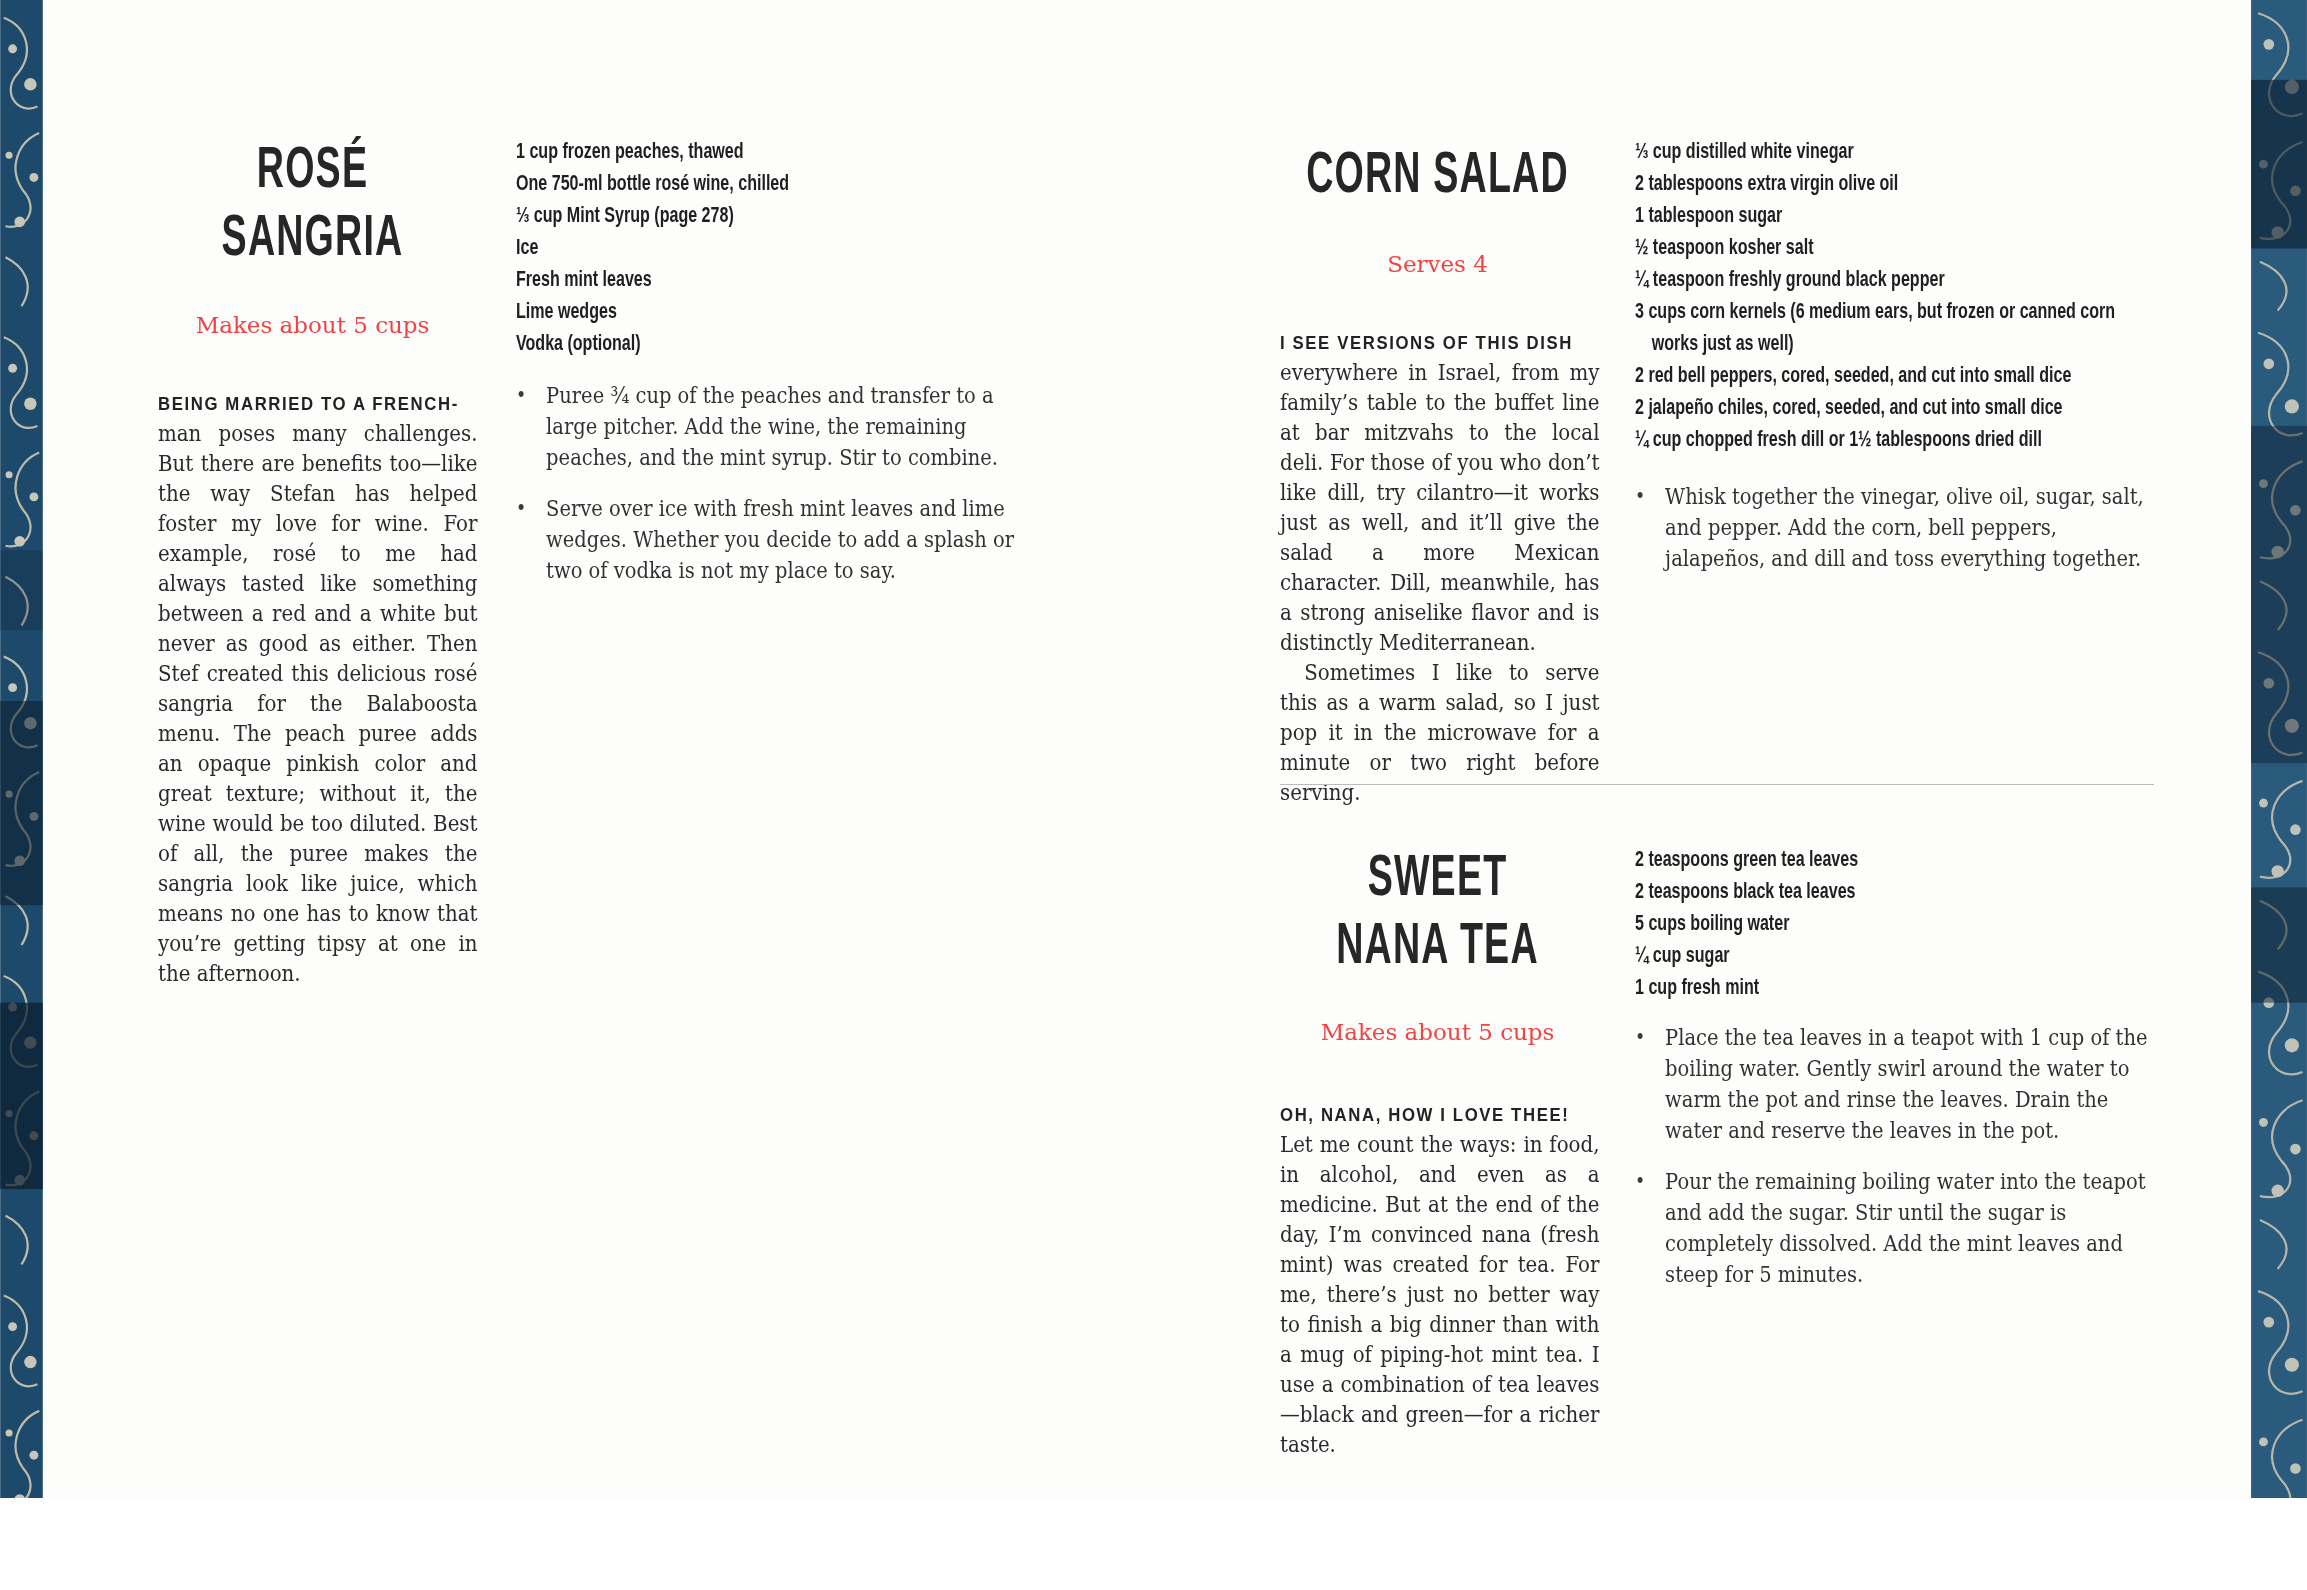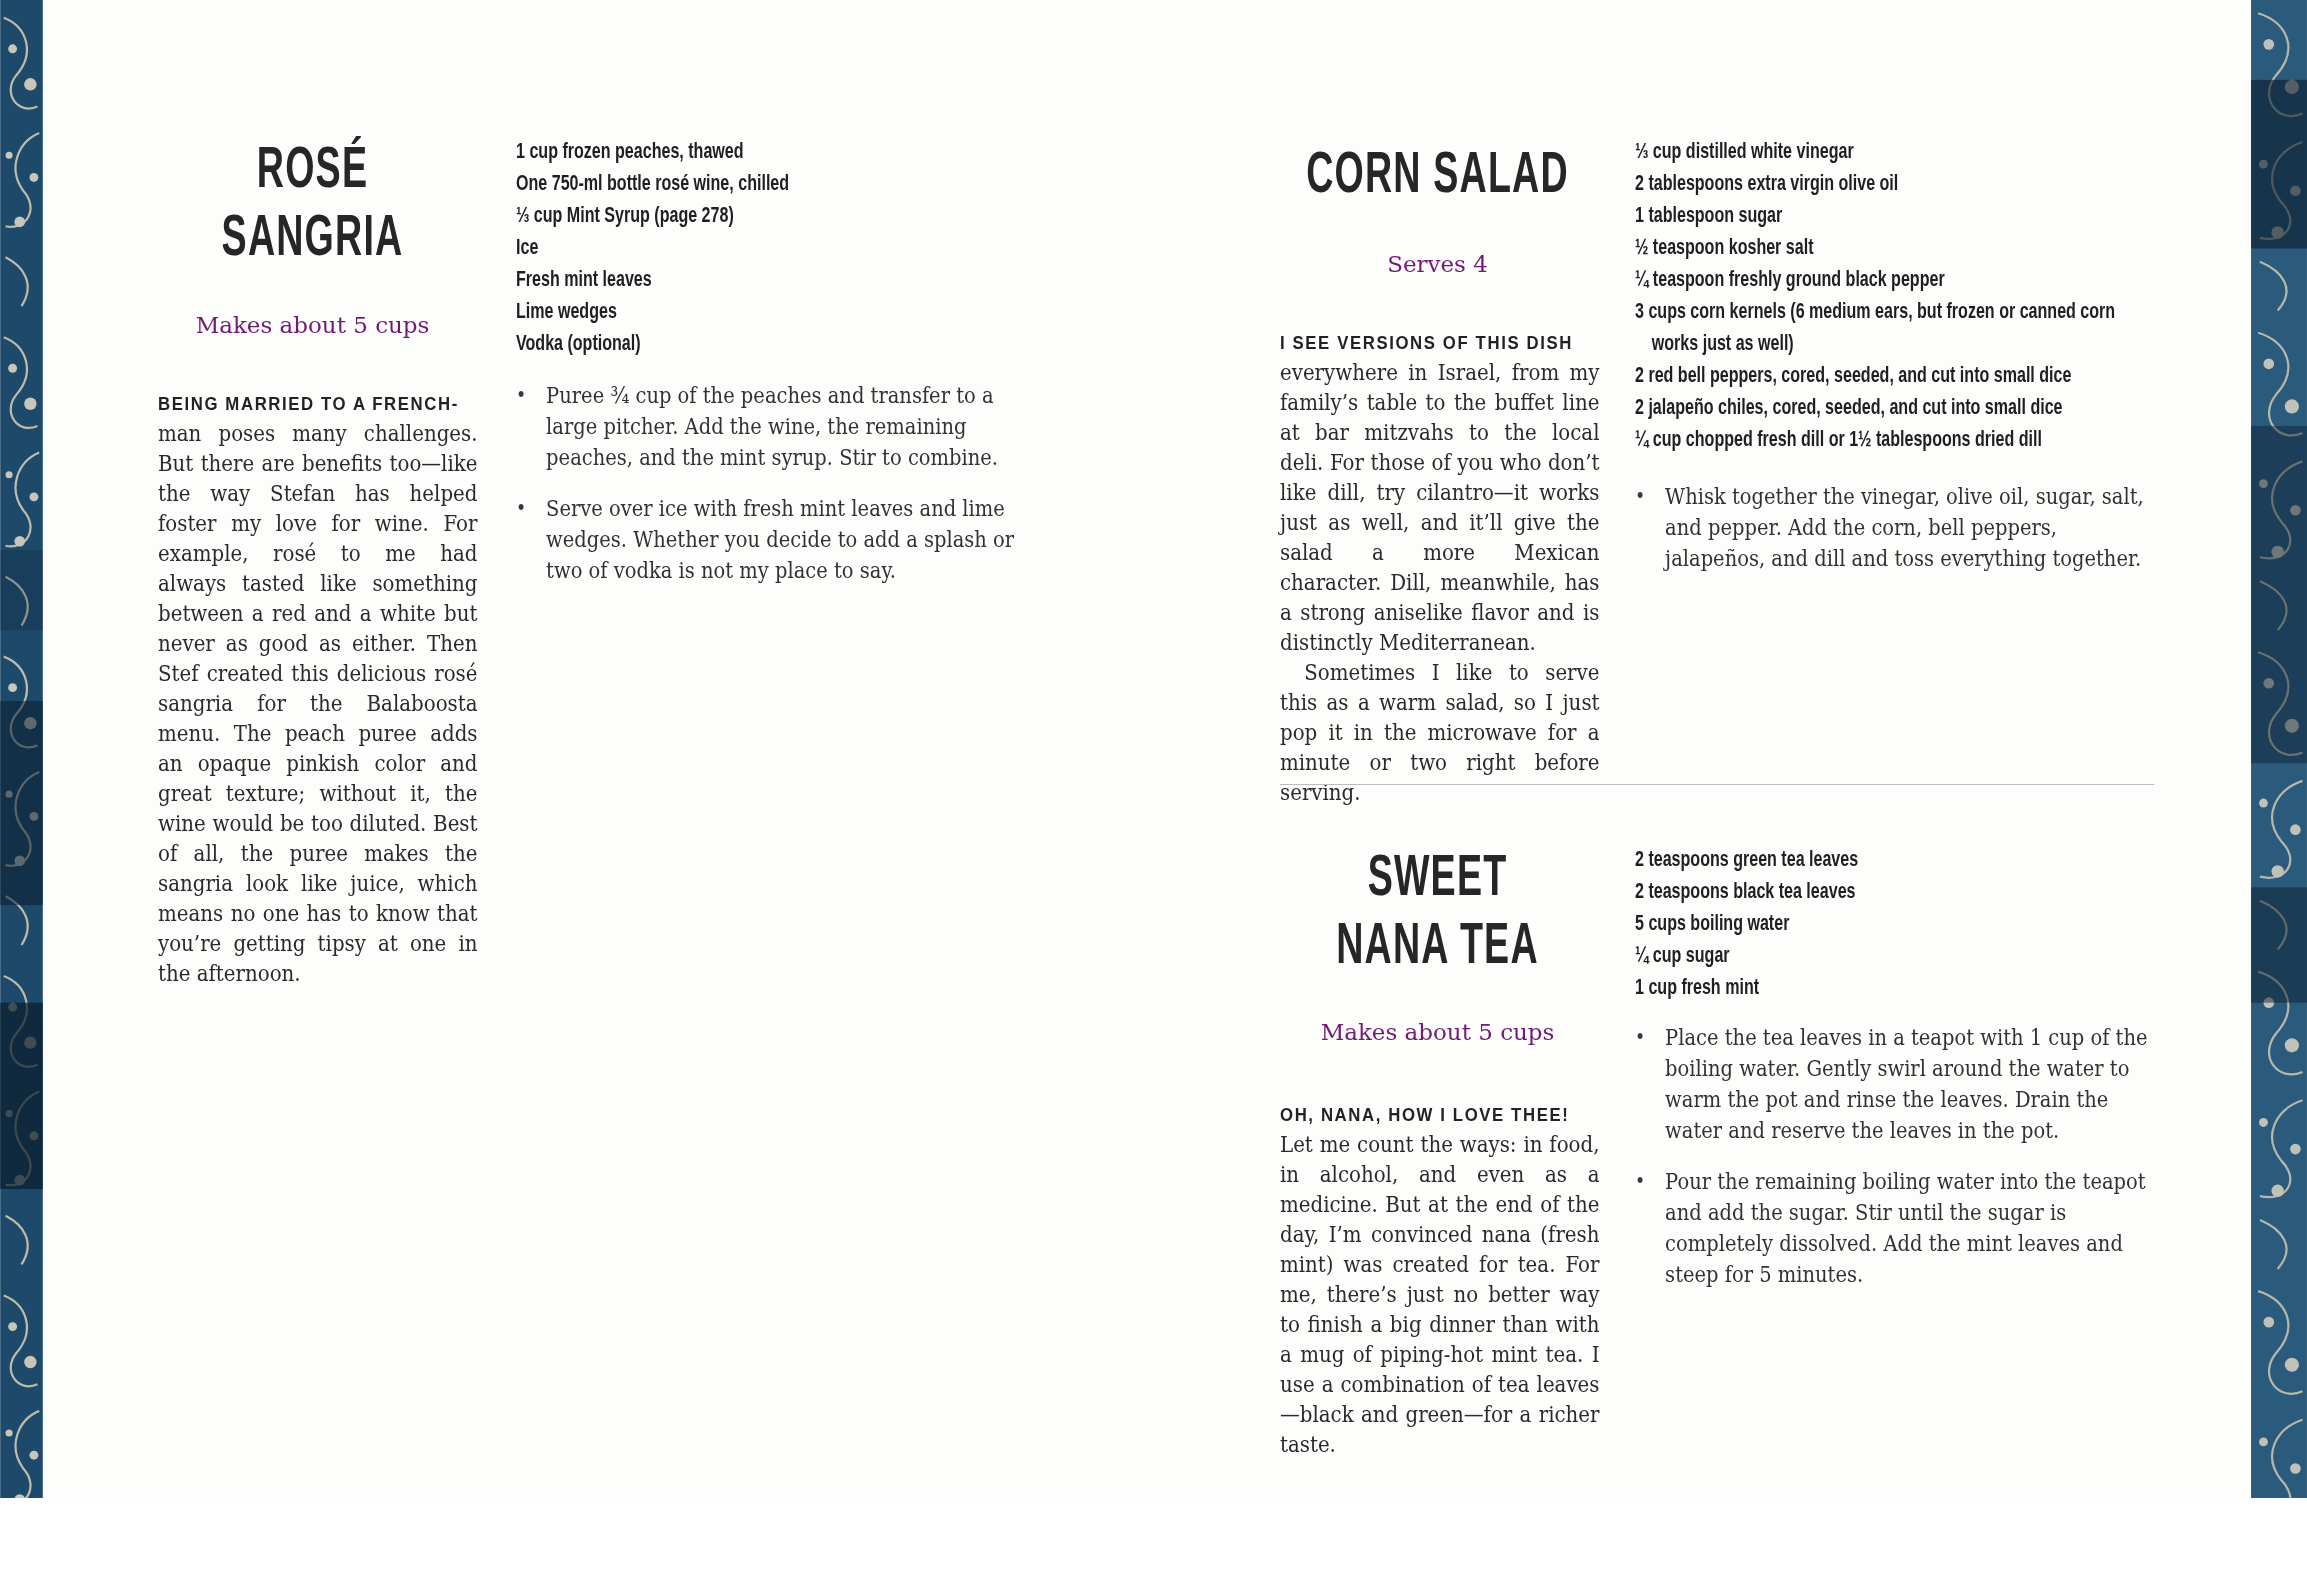--- a/index.html
+++ b/index.html
@@ -33,21 +33,21 @@
     transform-origin: 50% 0;
     white-space: nowrap;
   }
 
   .recipe-yield {
     position: absolute;
     width: 319px;
     text-align: center;
     font-family: "DejaVu Serif", serif;
     font-size: 23px;
-    color: #701a75;
+    color: #ef4444;
   }
 
   
   .headnote {
     position: absolute;
     width: 355px;
     font-family: "DejaVu Serif", serif;
     font-size: 22px;
     line-height: 30px;
     color: #2a2a2a;

